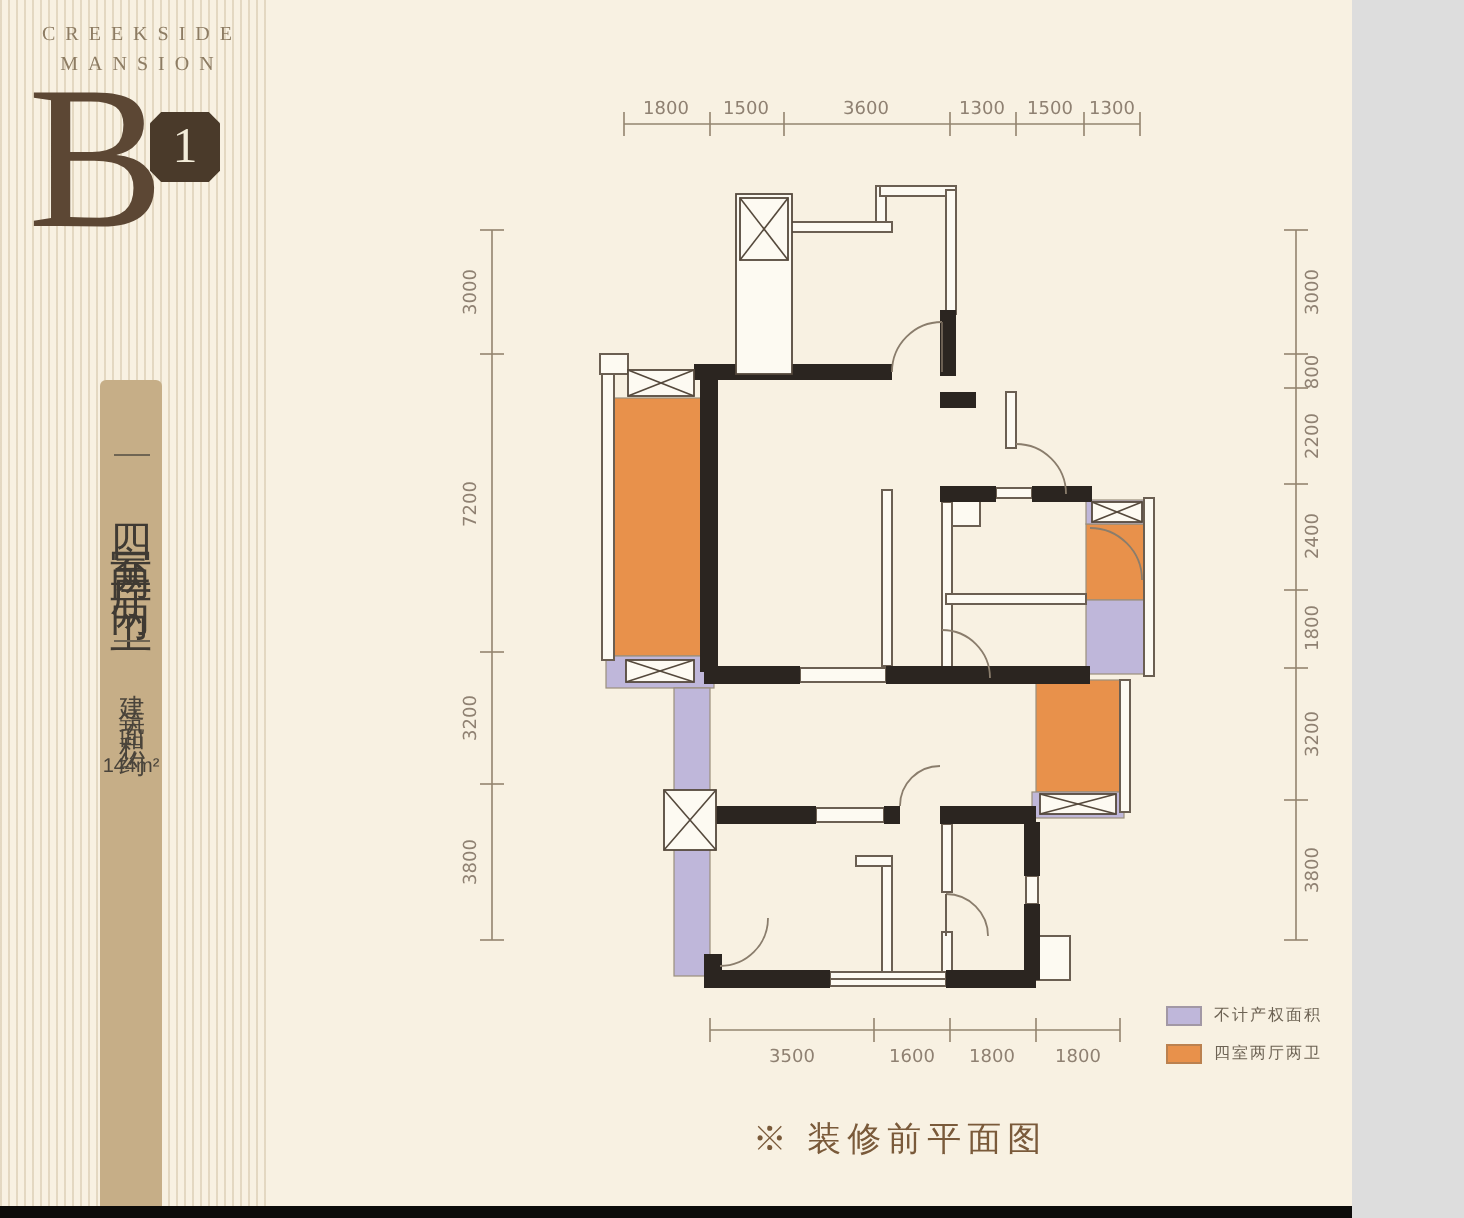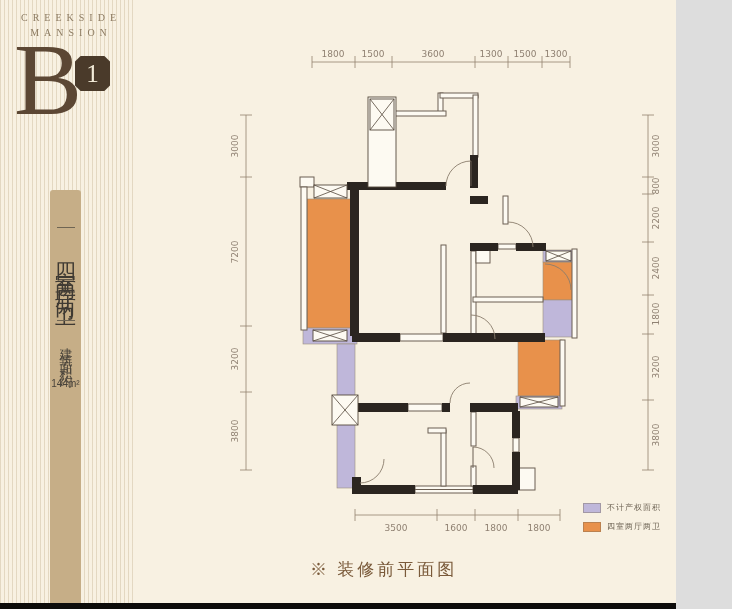--- a/index.html
+++ b/index.html
@@ -25,21 +25,21 @@
            border-radius:3px 3px 0 0;display:flex;flex-direction:column;align-items:center;}
   .tan-col .rule{width:18px;height:1px;background:#6f6553;}
   .rule-a{margin-top:37px;}
   .rule-b{margin-top:20px;}
   .v-title{writing-mode:vertical-rl;text-orientation:upright;font-size:21px;letter-spacing:9px;
            color:#3f3a33;margin-top:18px;font-family:"Liberation Serif","DejaVu Serif",serif;}
   .v-sub{writing-mode:vertical-rl;text-orientation:upright;font-size:13px;letter-spacing:7px;
          color:#4a443b;margin-top:16px;font-family:"Liberation Serif","DejaVu Serif",serif;}
   .area-val{font-size:10px;color:#4a443b;margin-top:6px;}
   
-  .caption{position:absolute;left:310px;top:558px;width:280px;font-size:17px;
+  .caption{position:absolute;left:310px;top:558px;width:280px;text-align:center;font-size:17px;
            letter-spacing:3px;color:#7a5a3a;font-family:"Liberation Serif","DejaVu Serif",serif;}
   .legend{position:absolute;left:583px;top:502px;}
   .legend-row{display:flex;align-items:center;margin-bottom:8px;}
   .legend-swatch{width:16px;height:8px;margin-right:6px;border:1px solid rgba(120,105,85,.4);}
   .legend-label{font-size:8px;color:#6d6354;letter-spacing:1px;text-align:center;}
   
   svg{position:absolute;left:0;top:0;}
   .dimline{stroke:#93846f;stroke-width:0.8;fill:none;}
   .dimtext{font-size:9px;fill:#8f8172;font-family:"DejaVu Sans",sans-serif;}
   .wall{fill:#2b2520;}

